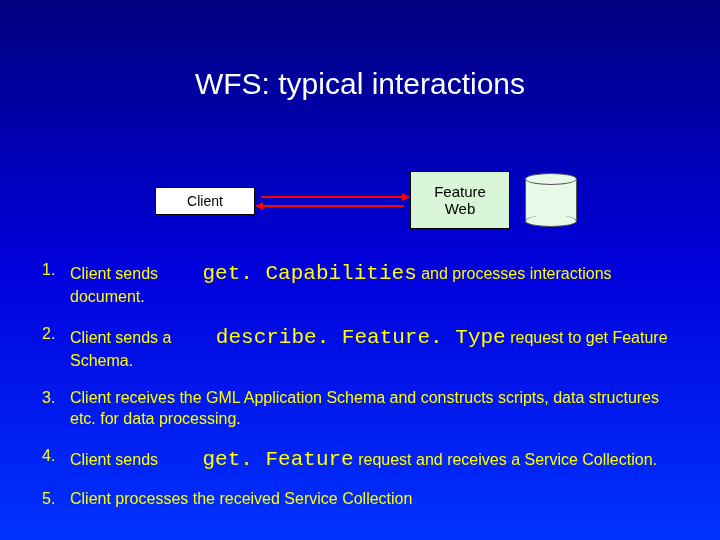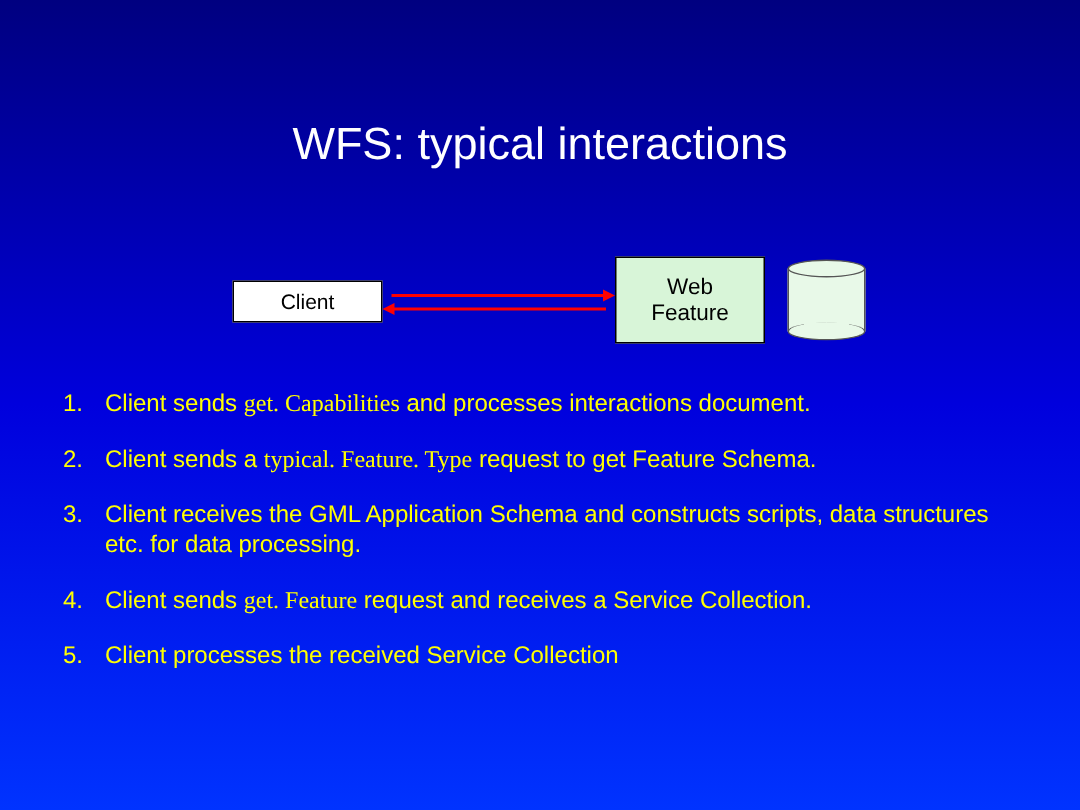--- a/index.html
+++ b/index.html
@@ -7,21 +7,21 @@
     width: 720px;
     height: 540px;
     background: linear-gradient(to bottom, #000080 0%, #0000dd 50%, #0033ff 100%);
     font-family: Arial, Helvetica, sans-serif;
     color: #fff;
     overflow: hidden;
     position: relative;
   }
   .title {
     position: absolute;
-    top: 80px;
+    top: 67px;
     left: 0;
     width: 720px;
     text-align: center;
     font-size: 30px;
     font-weight: normal;
     color: #fff;
   }
   .diagram {
     position: absolute;
     top: 165px;
@@ -132,62 +132,63 @@
     display: flex;
     margin-bottom: 16px;
     line-height: 1.3;
   }
   .step-num {
     width: 28px;
     flex-shrink: 0;
   }
   .step-text { flex: 1; }
   .mono {
-    font-family: Liberation Serif, serif;
-    font-size: 16px;
+    font-family: Liberation Mono, monospace;
+    font-size: 21px;
+    margin-left: 40px;
   }
 </style>
 </head>
 <body>
 
 <div class="title">WFS: typical interactions</div>
 
 <div class="diagram">
   <div class="client-box">Client</div>
 
   <div class="arrow-group">
     <div class="arrow-line top"></div>
     <div class="arrow-head-right"></div>
     <div class="arrow-line bot"></div>
     <div class="arrow-head-left"></div>
   </div>
 
   <div class="wfs-box">
+    <span>Feature</span>
     <span>Web</span>
-    <span>Feature</span>
   </div>
 
   <div class="db-icon">
     <div class="db-body"></div>
     <div class="db-ellipse top"></div>
     <div class="db-ellipse bot"></div>
   </div>
 </div>
 
 <ol class="steps">
   <li class="step">
     <span class="step-num">1.</span>
     <span class="step-text">
       <span>Client sends </span><span class="mono">get. Capabilities</span><span> and processes interactions document.</span>
     </span>
   </li>
   <li class="step">
     <span class="step-num">2.</span>
     <span class="step-text">
-      <span>Client sends a </span><span class="mono">typical. Feature. Type</span><span> request to get Feature Schema.</span>
+      <span>Client sends a </span><span class="mono">describe. Feature. Type</span><span> request to get Feature Schema.</span>
     </span>
   </li>
   <li class="step">
     <span class="step-num">3.</span>
     <span class="step-text">
       <span>Client receives the GML Application Schema and constructs scripts, data structures etc. for data processing.</span>
     </span>
   </li>
   <li class="step">
     <span class="step-num">4.</span>

